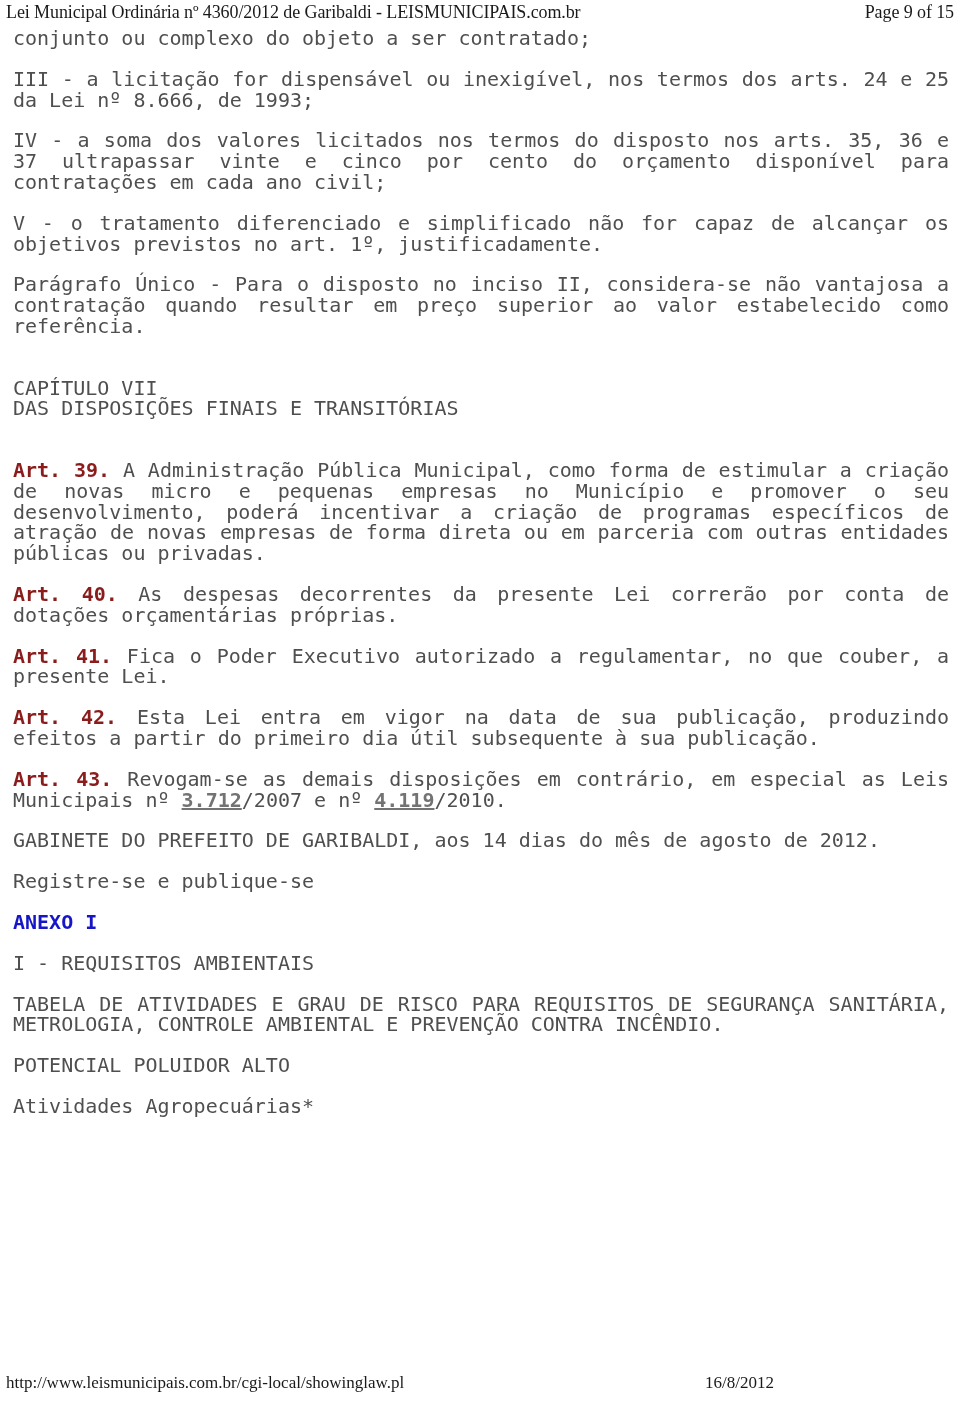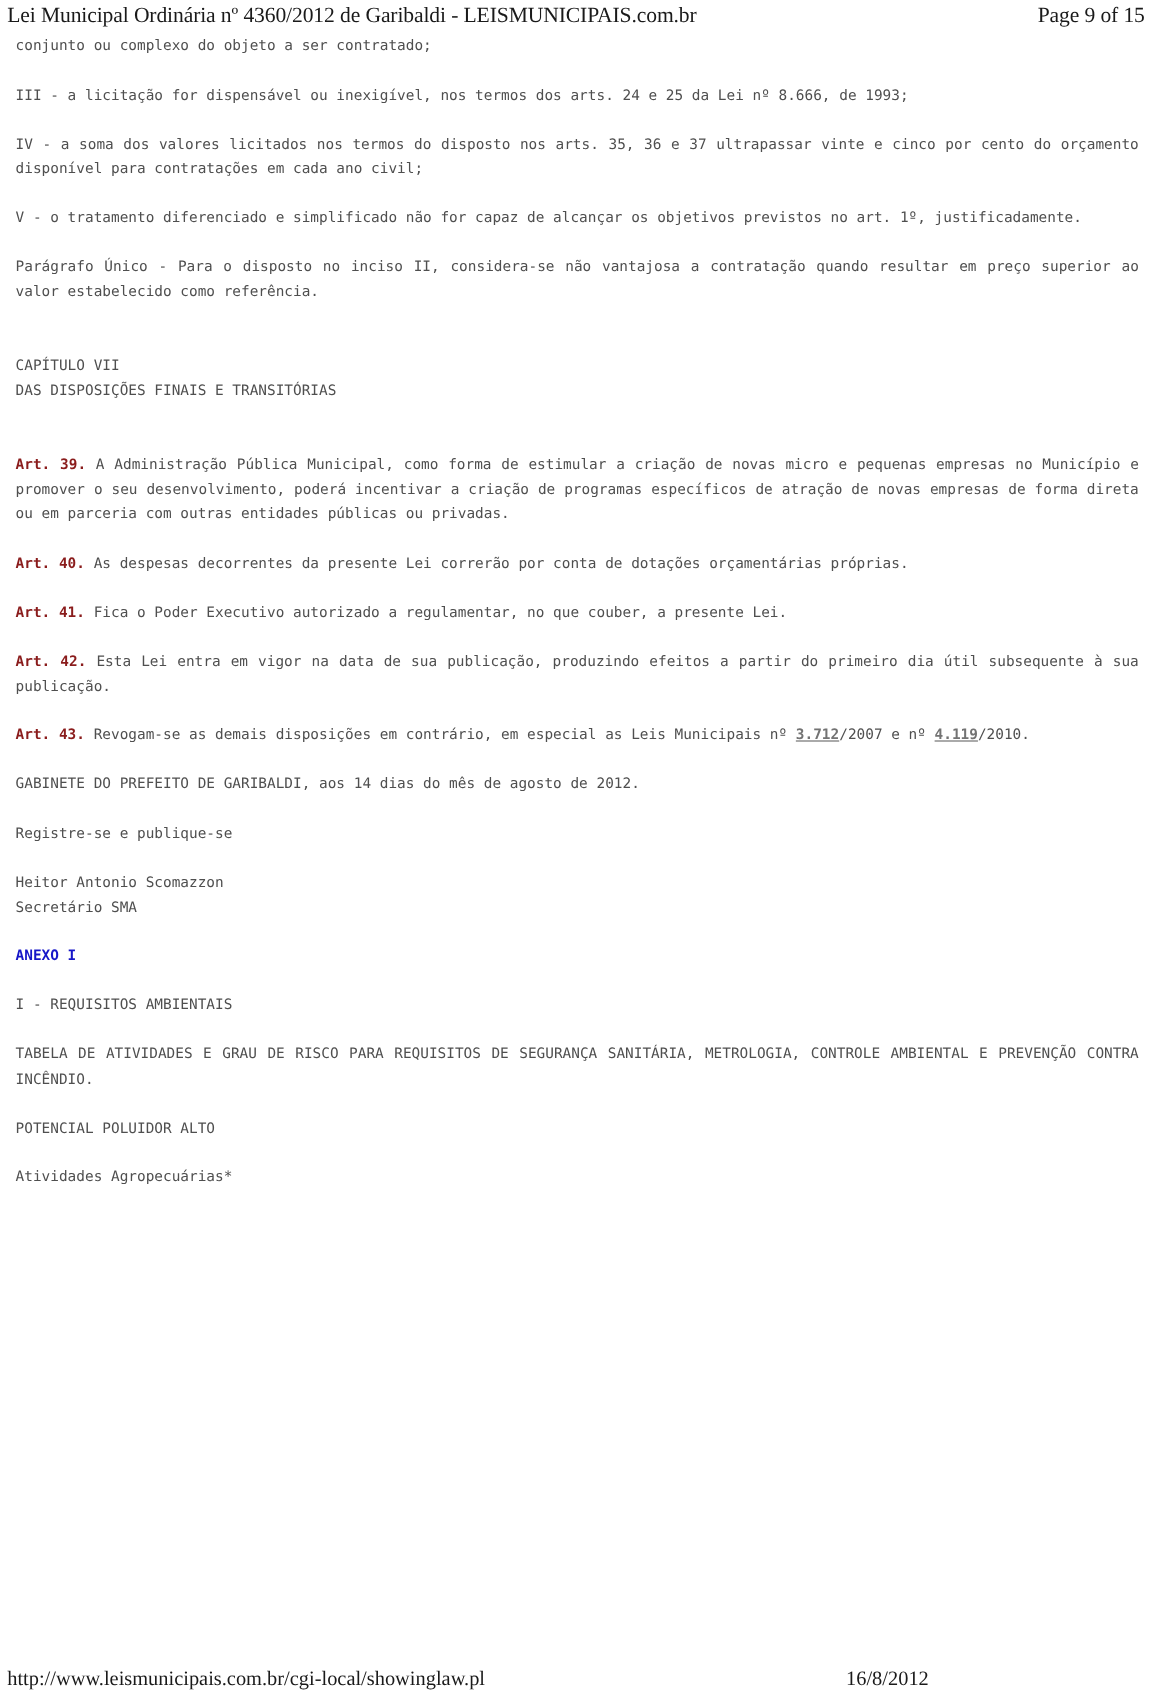--- a/index.html
+++ b/index.html
@@ -32,21 +32,21 @@
     padding: 1px 6px 0 6px;
     box-sizing: border-box;
     white-space: nowrap;
   }
   .page-header .title { letter-spacing: -0.1px; }
   .page-header .pageno { letter-spacing: -0.1px; }
 
   
   .page-footer {
     position: absolute;
-    bottom: 0;
+    bottom: 16px;
     left: 0;
     width: 784px;
     height: 24px;
     display: flex;
     align-items: flex-end;
     justify-content: space-between;
     font-family: "Liberation Serif", "DejaVu Serif", serif;
     font-size: 17px;
     line-height: 20px;
     color: #1a1a1a;
@@ -55,21 +55,21 @@
     white-space: nowrap;
   }
 
   
   .doc {
     position: absolute;
     top: 28px;
     left: 13px;
     width: 936px;
     color: #4f4f4f;
-    font-size: 12px;
+    font-size: 20px;
     line-height: 20.8px;
     letter-spacing: 0px;
   }
 
   .p {
     margin: 0 0 20px 0;
     text-align: justify;
     text-justify: inter-word;
     white-space: normal;
   }
@@ -139,24 +139,20 @@
 
   <p class="p"><span class="artlabel">Art. 42.</span><span> Esta Lei entra em vigor na data de sua publicação, produzindo efeitos a partir do primeiro dia útil subsequente à sua publicação.</span></p>
 
   <p class="p"><span class="artlabel">Art. 43.</span><span> Revogam-se as demais disposições em contrário, em especial as Leis Municipais nº </span><span class="lawlink">3.712</span><span>/2007 e nº </span><span class="lawlink">4.119</span><span>/2010.</span></p>
 
   <p class="p left">GABINETE DO PREFEITO DE GARIBALDI, aos 14 dias do mês de agosto de 2012.</p>
 
 
   <p class="p left">Registre-se e publique-se</p>
 
-  <div class="signblock">
-    <span class="line">Heitor Antonio Scomazzon</span>
-    <span class="line">Secretário SMA</span>
-  </div>
 
   <p class="anexo">ANEXO I</p>
 
   <p class="p left">I - REQUISITOS AMBIENTAIS</p>
 
   <p class="p">TABELA DE ATIVIDADES E GRAU DE RISCO PARA REQUISITOS DE SEGURANÇA SANITÁRIA, METROLOGIA, CONTROLE AMBIENTAL E PREVENÇÃO CONTRA INCÊNDIO.</p>
 
   <p class="p left">POTENCIAL POLUIDOR ALTO</p>
 
   <p class="p left">Atividades Agropecuárias*</p>

